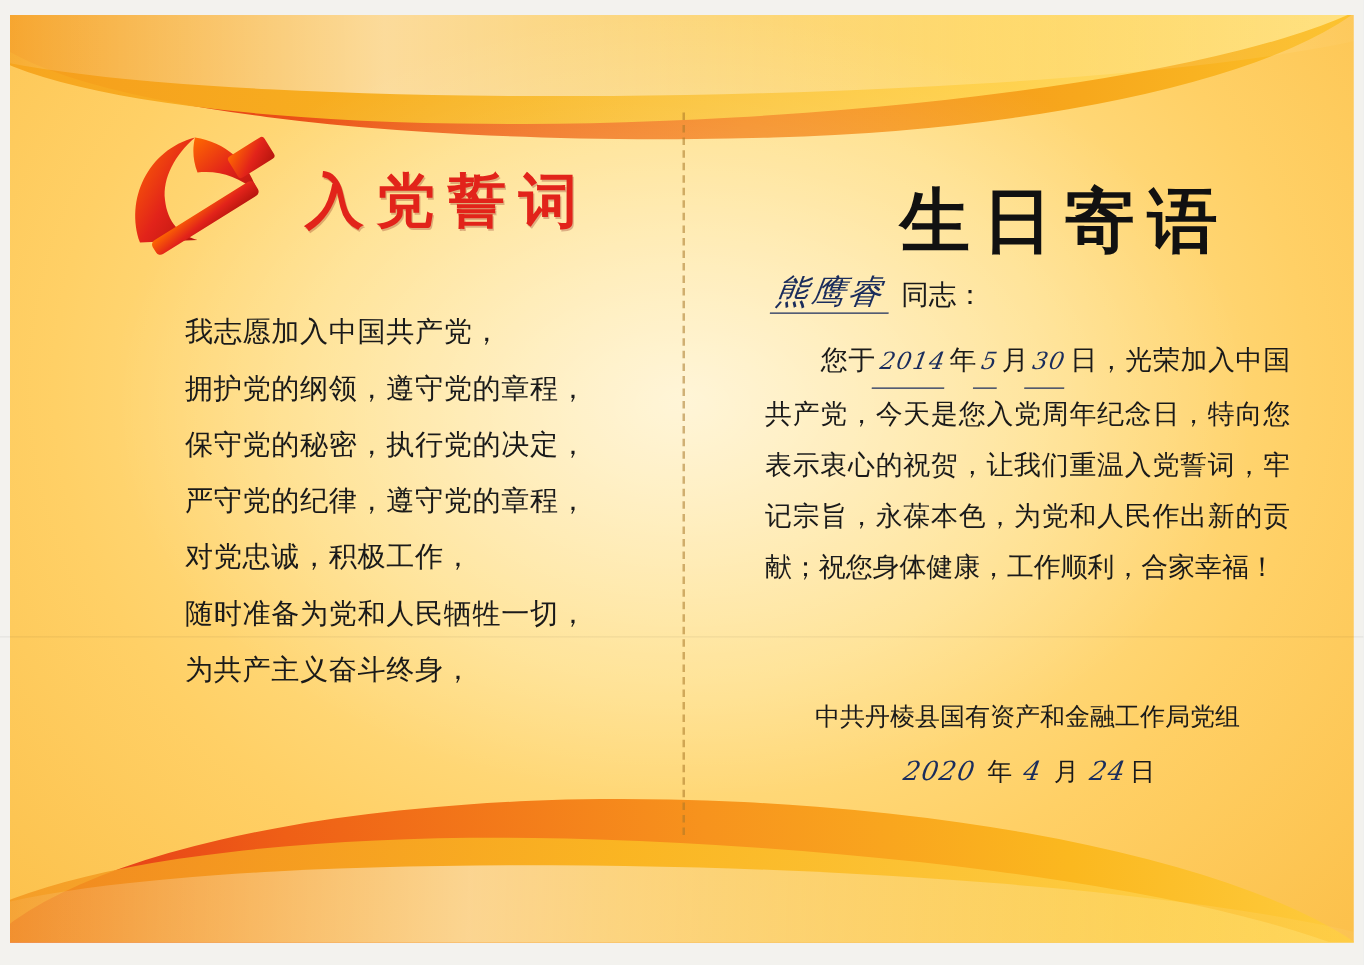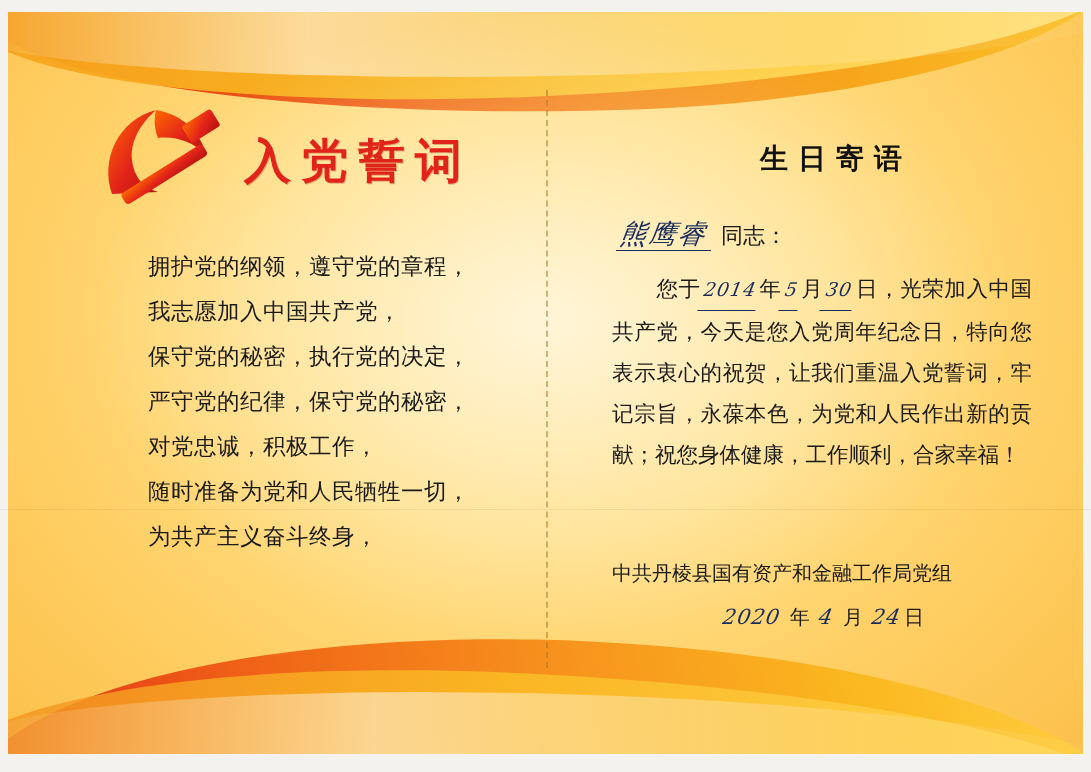--- a/index.html
+++ b/index.html
@@ -151,26 +151,25 @@
     color: #1a1a1a;
     letter-spacing: .5px;
     font-family: "DejaVu Sans", "Liberation Sans", sans-serif;
   }
   .oath div { white-space: nowrap; }
 
   .title-right {
     position: absolute;
     left: 712px;
     top: 128px;
-    font-size: 28px;
+    font-size: 56px;
     font-weight: bold;
     letter-spacing: 10px;
     color: #111;
     font-family: Liberation Serif, serif;
-    margin-left: 40px;
   }
   .salutation {
     position: absolute;
     left: 610px;
     top: 208px;
     font-size: 22px;
     color: #1a1a1a;
     display: flex;
     align-items: flex-end;
     font-family: "DejaVu Sans", "Liberation Sans", sans-serif;
@@ -210,21 +209,21 @@
     font-size: 19px;
     letter-spacing: 1px;
     border-bottom: 1.2px solid #1b2d5c;
     padding: 0 3px;
   }
   .signer {
     position: absolute;
     left: 604px;
     top: 548px;
     width: 420px;
-    text-align: left;
+    text-align: center;
     font-size: 20px;
     color: #1a1a1a;
     font-family: "DejaVu Sans", "Liberation Sans", sans-serif;
   }
   .sign-date {
     position: absolute;
     left: 604px;
     top: 592px;
     width: 420px;
     text-align: center;
@@ -277,24 +276,24 @@
 
           <rect x="20" y="70" width="96" height="13" rx="4" transform="rotate(-32 68 76)" fill="url(#g1)"></rect>
 
           <rect x="88" y="18" width="34" height="20" rx="3" transform="rotate(-32 105 28)" fill="url(#g1)"></rect>
         </svg>
       </div>
 
       <div class="title-left">入党誓词</div>
 
       <div class="oath">
+        <div>我志愿加入中国共产党，</div>
         <div>拥护党的纲领，遵守党的章程，</div>
-        <div>我志愿加入中国共产党，</div>
         <div>保守党的秘密，执行党的决定，</div>
-        <div>严守党的纪律，保守党的秘密，</div>
+        <div>严守党的纪律，遵守党的章程，</div>
         <div>对党忠诚，积极工作，</div>
         <div>随时准备为党和人民牺牲一切，</div>
         <div>为共产主义奋斗终身，</div>
       </div>
 
       <div class="title-right">生日寄语</div>
 
       <div class="salutation">
         <span class="hand hand-name">熊鹰睿</span>
         <span>同志：</span>

